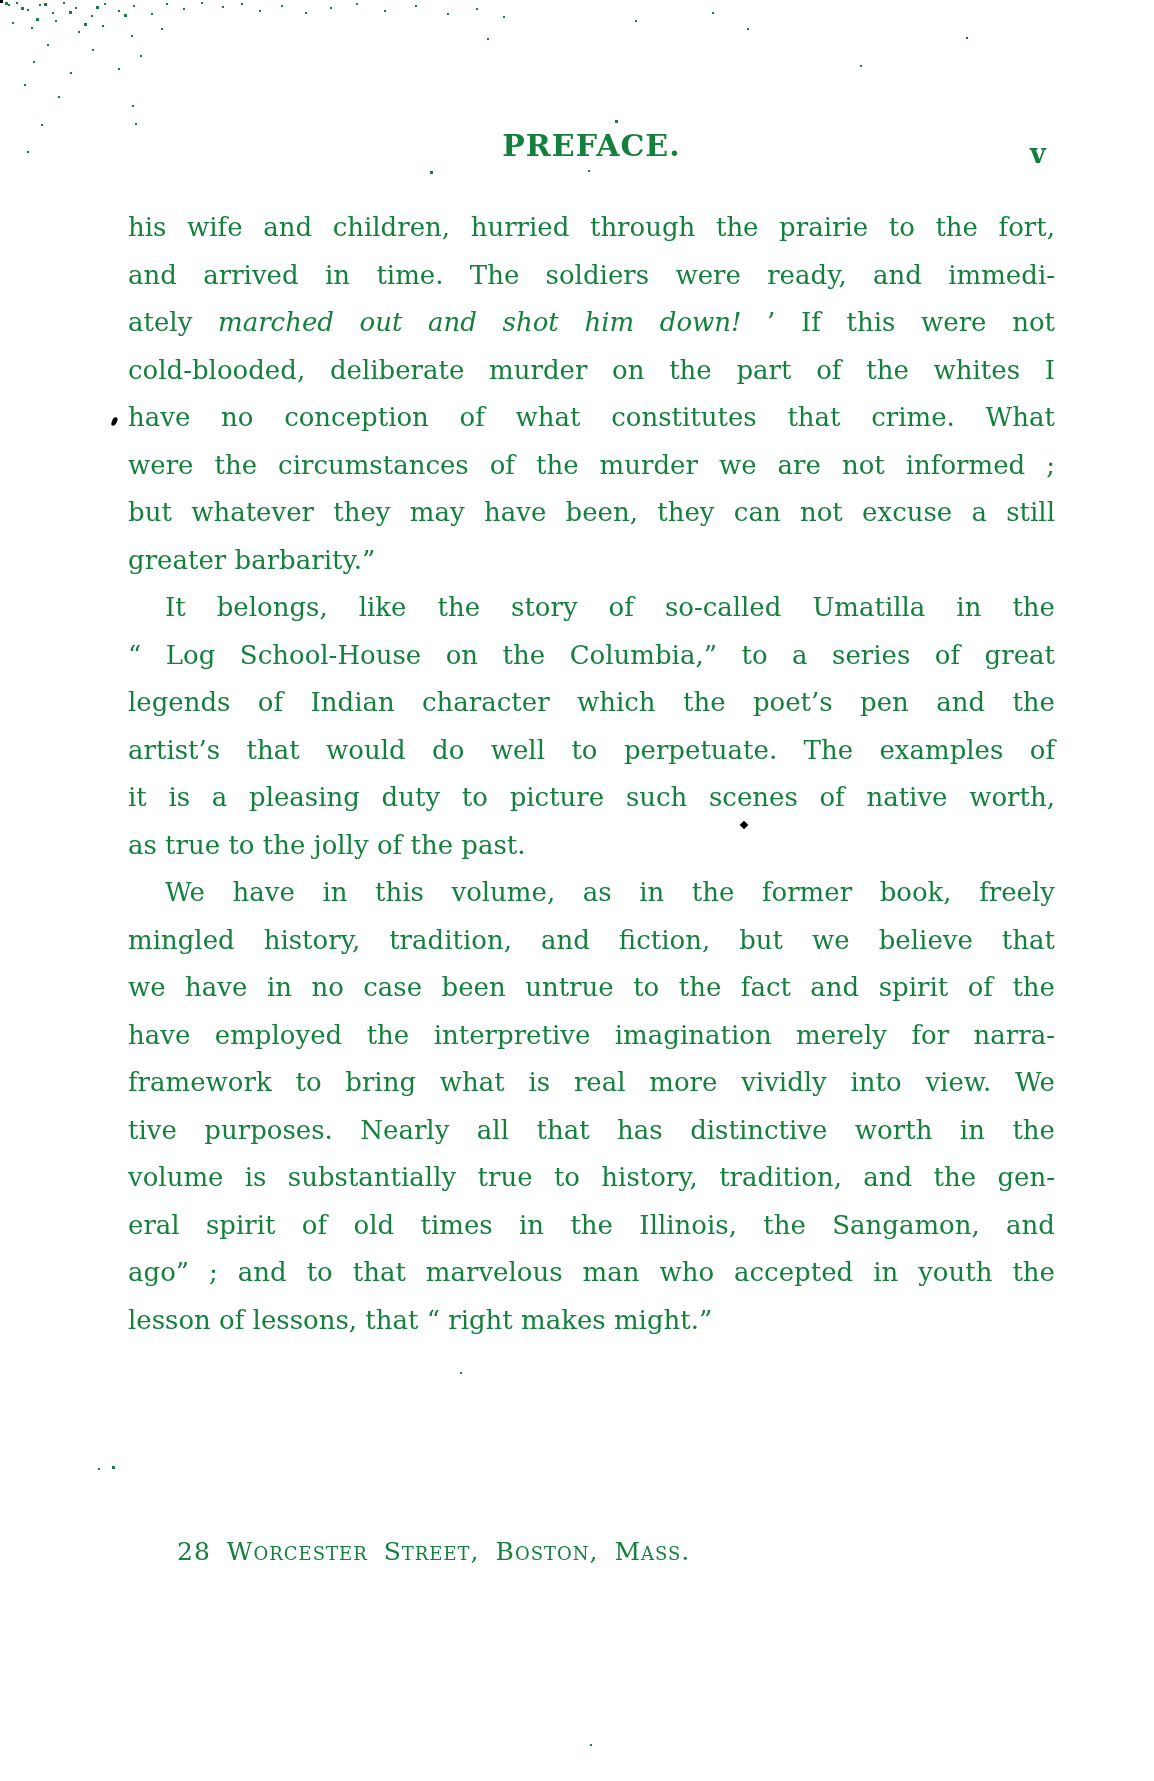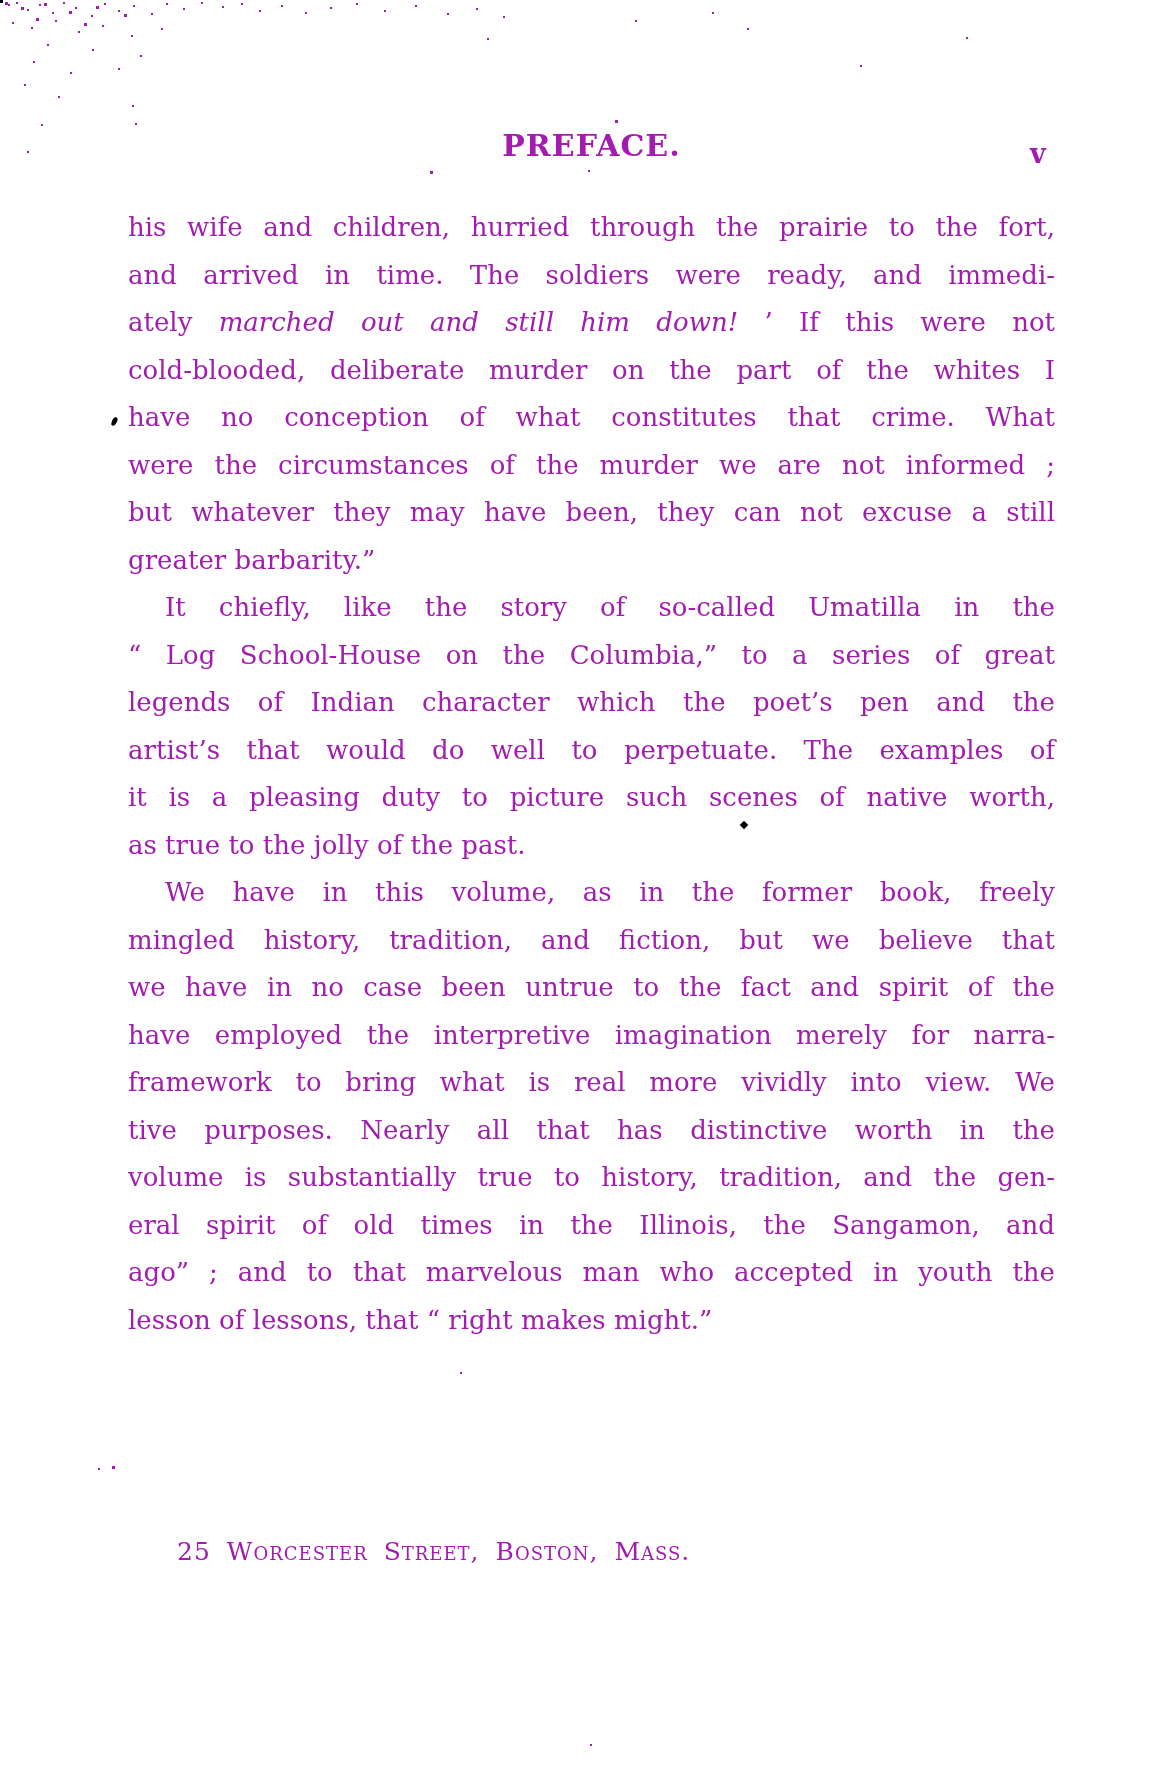--- a/index.html
+++ b/index.html
@@ -7,21 +7,21 @@
     padding: 0;
     background: #ffffff;
   }
   .page {
     position: relative;
     width: 1074px;
     height: 1781px;
     background: #ffffff;
     overflow: hidden;
     font-family: "DejaVu Serif", serif;
-    color: #a21caf;
+    color: #15803d;
   }
   .page-title {
     position: absolute;
     top: 128px;
     left: 128px;
     width: 927px;
     margin: 0;
     text-align: center;
     font-size: 30px;
     font-weight: bold;
@@ -116,30 +116,30 @@
   <div class="ink-star"></div>
 
   <h1 class="page-title">PREFACE.</h1>
   <div class="page-number">v</div>
 
   <main class="body-text">
 
     <div class="para">
       <div class="line">his wife and children, hurried through the prairie to the fort,</div>
       <div class="line">and arrived in time.  The soldiers were ready, and immedi-</div>
-      <div class="line"><span>ately </span><span class="it">marched out and still him down!</span><span> ’  If this were not</span></div>
+      <div class="line"><span>ately </span><span class="it">marched out and shot him down!</span><span> ’  If this were not</span></div>
       <div class="line">cold-blooded, deliberate murder on the part of the whites I</div>
       <div class="line">have no conception of what constitutes that crime.  What</div>
       <div class="line">were the circumstances of the murder we are not informed ;</div>
       <div class="line">but whatever they may have been, they can not excuse a still</div>
       <div class="line last">greater barbarity.”</div>
     </div>
 
     <div class="para">
-      <div class="line indent">It chiefly, like the story of so-called Umatilla in the</div>
+      <div class="line indent">It belongs, like the story of so-called Umatilla in the</div>
       <div class="line">“ Log School-House on the Columbia,” to a series of great</div>
       <div class="line">legends of Indian character which the poet’s pen and the</div>
       <div class="line">artist’s that would do well to perpetuate.  The examples of</div>
       <div class="line">it is a pleasing duty to picture such scenes of native worth,</div>
       <div class="line last">as true to the jolly of the past.</div>
     </div>
 
     <div class="para">
       <div class="line indent">We have in this volume, as in the former book, freely</div>
       <div class="line">mingled history, tradition, and fiction, but we believe that</div>
@@ -148,15 +148,15 @@
       <div class="line">framework to bring what is real more vividly into view.  We</div>
       <div class="line">tive purposes.  Nearly all that has distinctive worth in the</div>
       <div class="line">volume is substantially true to history, tradition, and the gen-</div>
       <div class="line">eral spirit of old times in the Illinois, the Sangamon, and</div>
       <div class="line">ago” ;  and to that marvelous man who accepted in youth the</div>
       <div class="line last">lesson of lessons, that “ right makes might.”</div>
     </div>
 
   </main>
 
-  <div class="address-line">25 Worcester Street, Boston, Mass.</div>
+  <div class="address-line">28 Worcester Street, Boston, Mass.</div>
 
 </div>
 
 </body></html>

